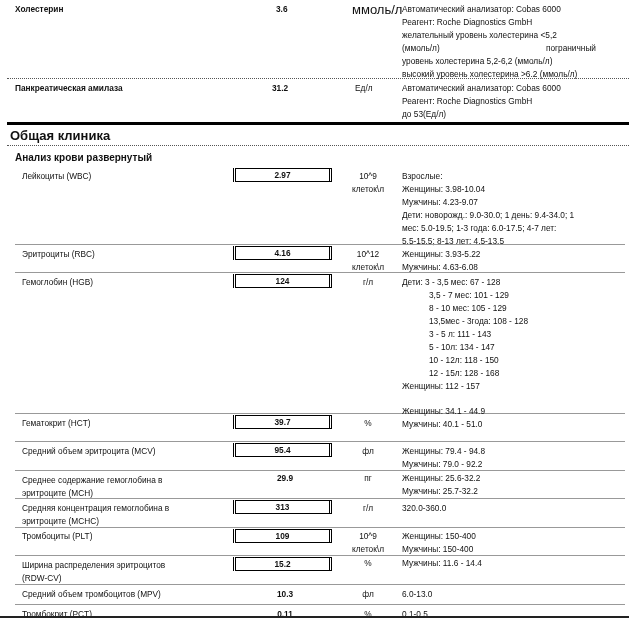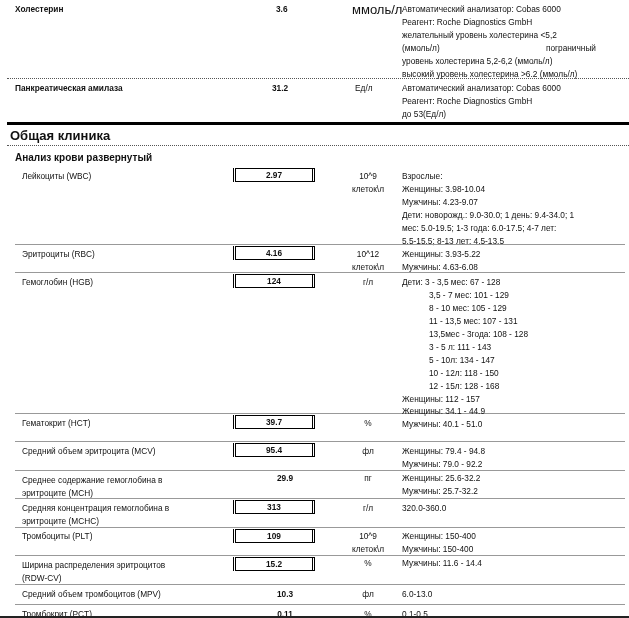--- a/index.html
+++ b/index.html
@@ -4,21 +4,21 @@
 <style>
   html, body { margin: 0; padding: 0; background: #fff; }
   body { width: 629px; height: 618px; overflow: hidden; position: relative;
          font-family: "Liberation Sans", sans-serif; color: #111; font-size: 8.3px; }
   .abs { position: absolute; }
   .bold { font-weight: bold; }
   .lh { line-height: 13px; }
   .dotted { position: absolute; left: 7px; right: 0; height: 0; border-top: 1px dotted #555; }
   .thick { position: absolute; left: 7px; right: 0; height: 3px; background: #000; }
   .gray { position: absolute; left: 15px; right: 4px; height: 0; border-top: 1px solid #999; }
-  .box { position: absolute; left: 233px; width: 82px; height: 14px; border: 1px solid #000;
+  .box { position: absolute; left: 233px; width: 99px; height: 14px; border: 1px solid #000;
          border-left: 3px double #000; border-right: 3px double #000; box-sizing: border-box;
          text-align: center; font-weight: bold; line-height: 12px; }
   .plain-val { position: absolute; left: 233px; width: 104px; text-align: center; font-weight: bold; }
   .name { position: absolute; left: 22px; width: 200px; line-height: 13px; }
   .unit { position: absolute; left: 348px; width: 40px; text-align: center; line-height: 13px; }
   .ref { position: absolute; left: 402px; width: 220px; line-height: 13px; }
   .indent { padding-left: 27px; }
 </style>
 </head>
 <body>
@@ -83,21 +83,20 @@
 
 <div class="name" style="top:276px;">Гемоглобин (HGB)</div>
 <div class="box" style="top:274px;">124</div>
 <div class="unit" style="top:276px;">
     <div>г/л</div>
   </div>
 <div class="ref" style="top:276px;">
   <div>Дети: 3 - 3,5 мес: 67 - 128</div>
   <div class="indent">3,5 - 7 мес:  101 - 129</div>
   <div class="indent">8 - 10 мес:  105 - 129</div>
-  <div class="indent">11 - 13,5 мес: 107 - 131</div>
   <div class="indent">13,5мес - 3года:  108 - 128</div>
   <div class="indent">3 - 5 л:   111 - 143</div>
   <div class="indent">5 - 10л:  134 - 147</div>
   <div class="indent">10 - 12л: 118 - 150</div>
   <div class="indent">12 - 15л:  128 - 168</div>
   <div>Женщины:  112 - 157</div>
 </div>
 <div class="gray" style="top:413px;"></div>
 
 <div class="name" style="top:417px;">Гематокрит (HCT)</div>

